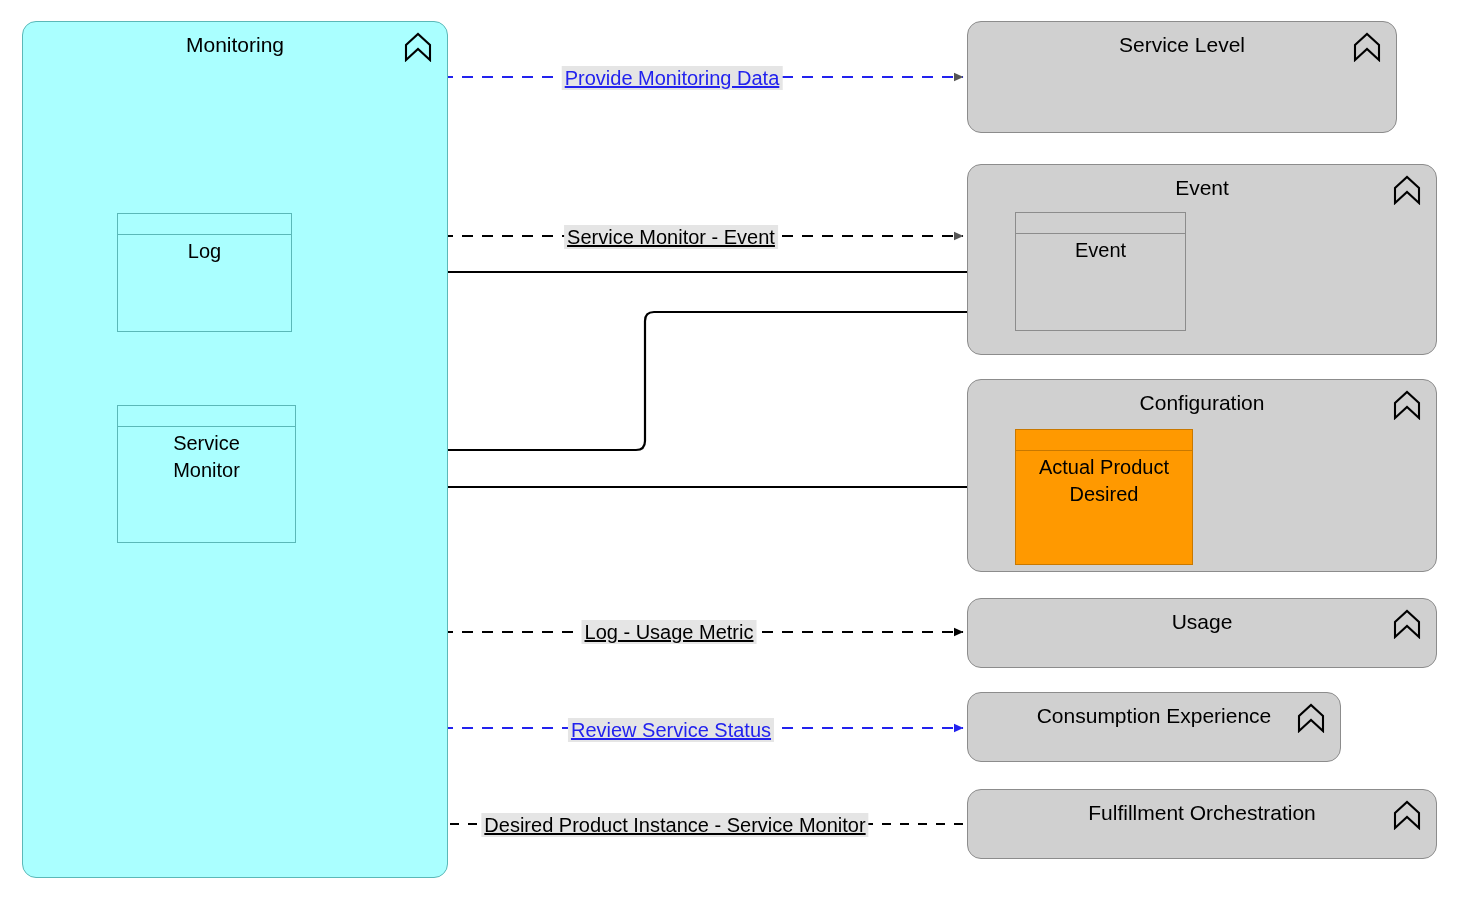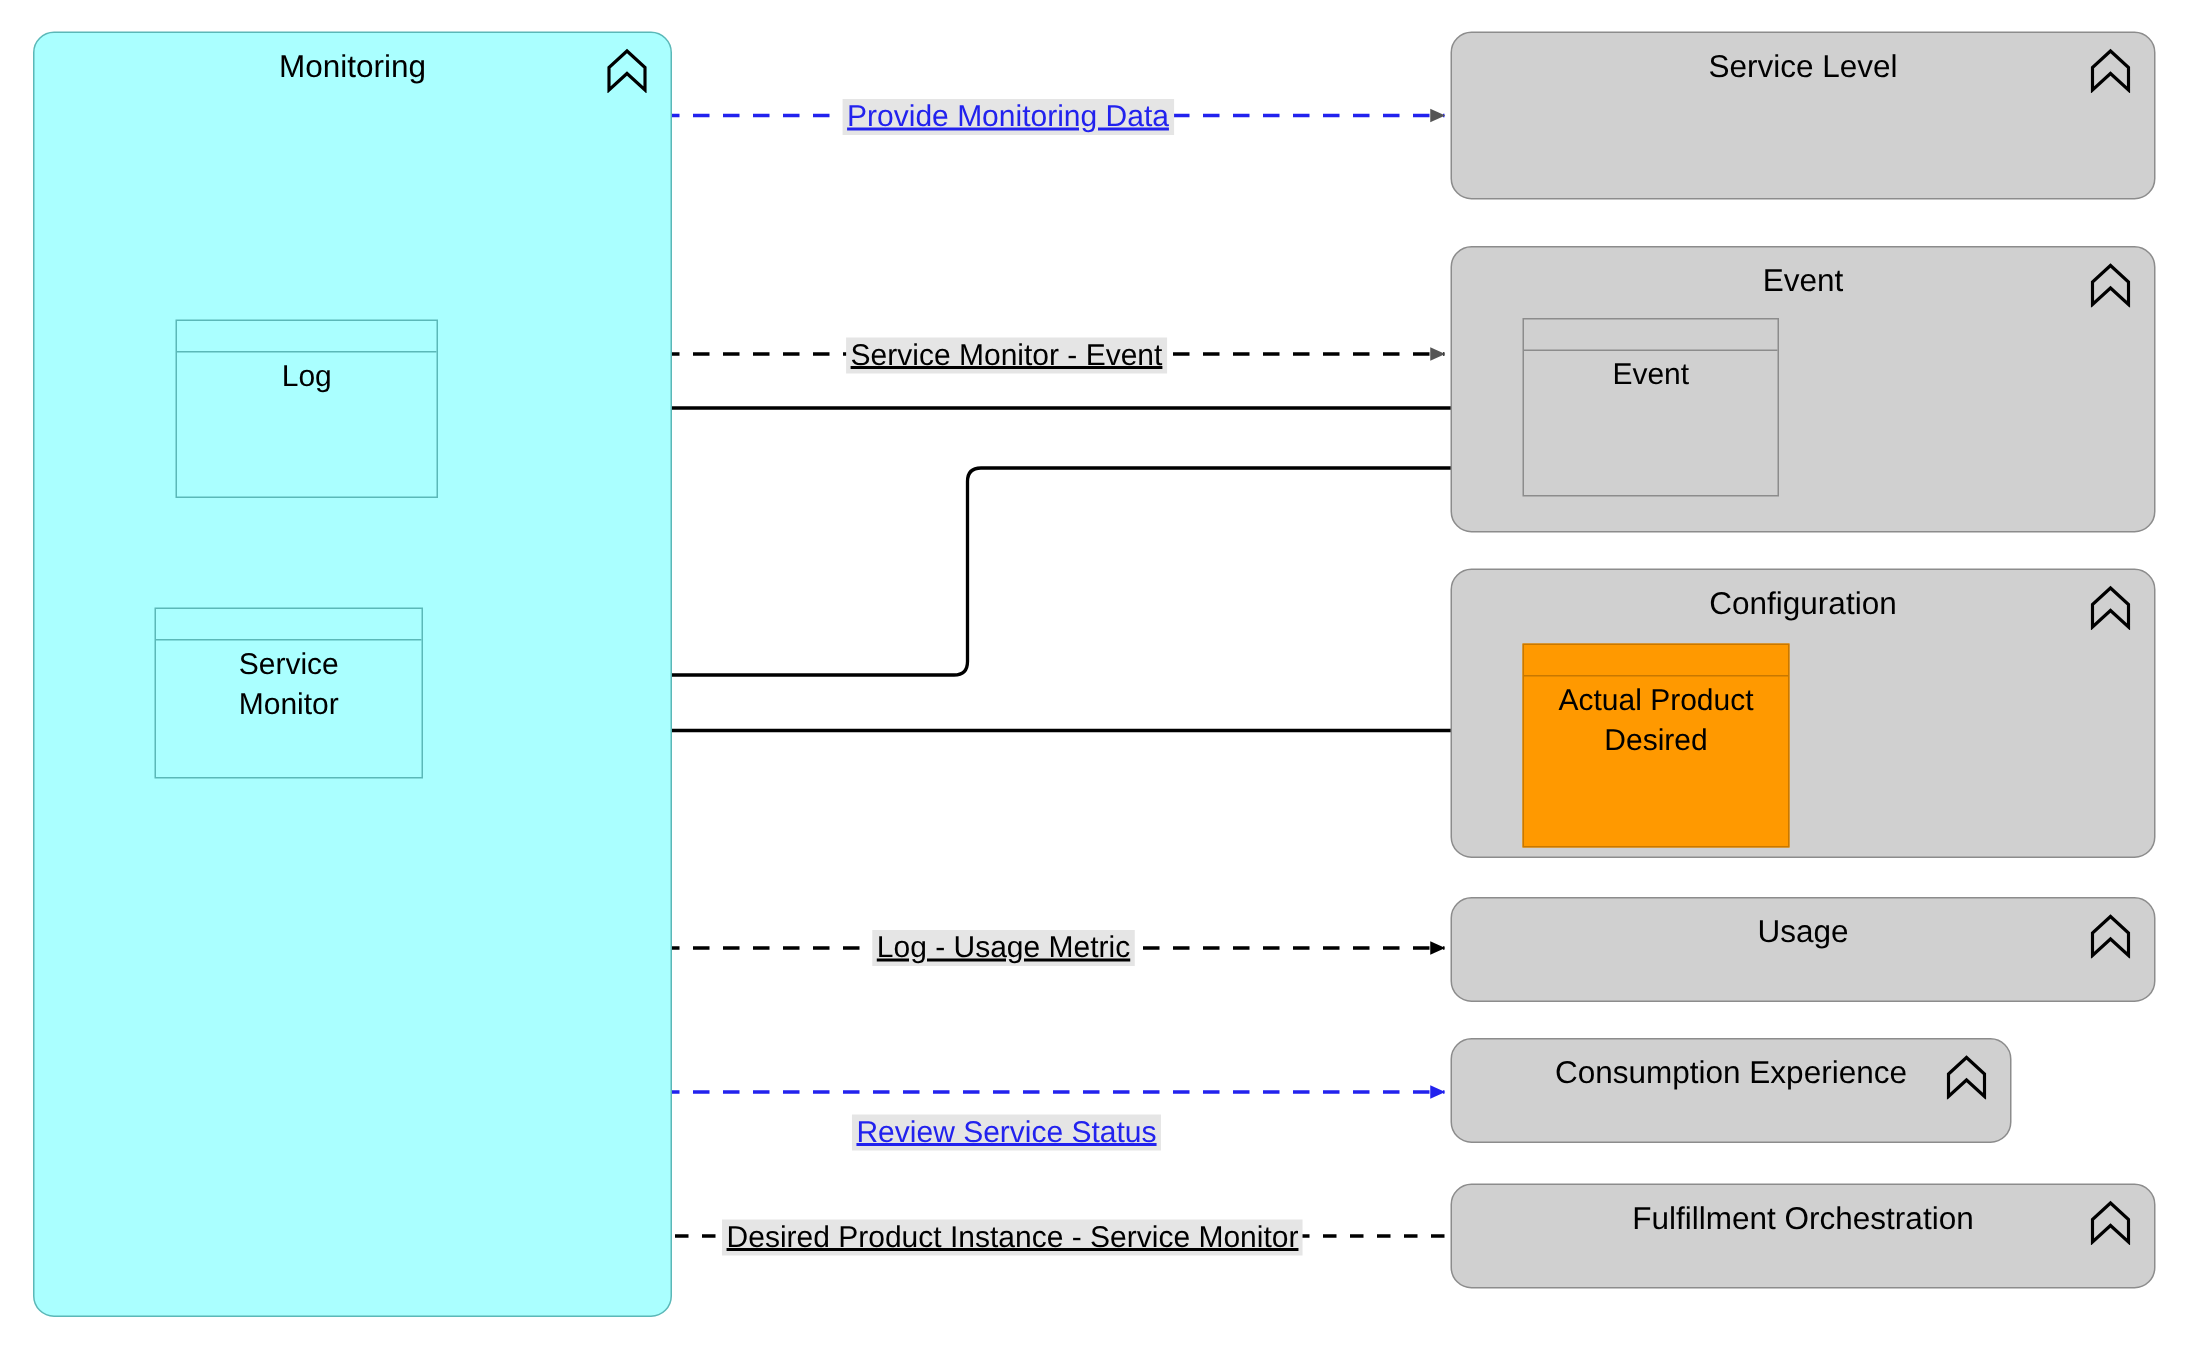--- a/index.html
+++ b/index.html
@@ -150,29 +150,29 @@
     <svg class="chevron-badge" viewBox="0 0 30 30" xmlns="http://www.w3.org/2000/svg">
       <path d="M3,28 L3,13 L15,2 L27,13 L27,28 L15,17 z" fill="none" stroke="#000000" stroke-width="2.1" stroke-linejoin="miter"></path>
     </svg>
   </div>
 
   <div class="elem cyan" style="left:117px; top:213px; width:175px; height:119px;">
     <div class="strip"></div>
     <div class="elem-label">Log</div>
   </div>
 
-  <div class="elem cyan" style="left:103px; top:405px; width:179px; height:114px;padding-left:16px;">
+  <div class="elem cyan" style="left:117px; top:405px; width:179px; height:138px;padding-left:16px;">
     <div class="strip"></div>
     <div class="elem-label">
       <div>Service</div>
       <div>Monitor</div>
     </div>
   </div>
 
-  <div class="group gray" style="left:967px; top:21px; width:470px; height:112px;">
+  <div class="group gray" style="left:967px; top:21px; width:430px; height:112px;">
     <div class="group-title">Service Level</div>
     <svg class="chevron-badge" viewBox="0 0 30 30" xmlns="http://www.w3.org/2000/svg">
       <path d="M3,28 L3,13 L15,2 L27,13 L27,28 L15,17 z" fill="none" stroke="#000000" stroke-width="2.1"></path>
     </svg>
   </div>
 
   <div class="group gray" style="left:967px; top:164px; width:470px; height:191px;">
     <div class="group-title">Event</div>
     <svg class="chevron-badge" viewBox="0 0 30 30" xmlns="http://www.w3.org/2000/svg">
       <path d="M3,28 L3,13 L15,2 L27,13 L27,28 L15,17 z" fill="none" stroke="#000000" stroke-width="2.1"></path>
@@ -217,17 +217,17 @@
       <path d="M3,28 L3,13 L15,2 L27,13 L27,28 L15,17 z" fill="none" stroke="#000000" stroke-width="2.1"></path>
     </svg>
   </div>
 
   <div class="conn-label blue" style="left:672px; top:78px;">Provide Monitoring Data</div>
 
   <div class="conn-label black" style="left:671px; top:237px;">Service Monitor - Event</div>
 
   <div class="conn-label black" style="left:669px; top:632px;">Log - Usage Metric</div>
 
-  <div class="conn-label blue" style="left:671px; top:755px;">Review Service Status</div>
+  <div class="conn-label blue" style="left:671px; top:730px;">Review Service Status</div>
 
   <div class="conn-label black" style="left:675px; top:825px;">Desired Product Instance - Service Monitor</div>
 
 </div>
 
 </body></html>

